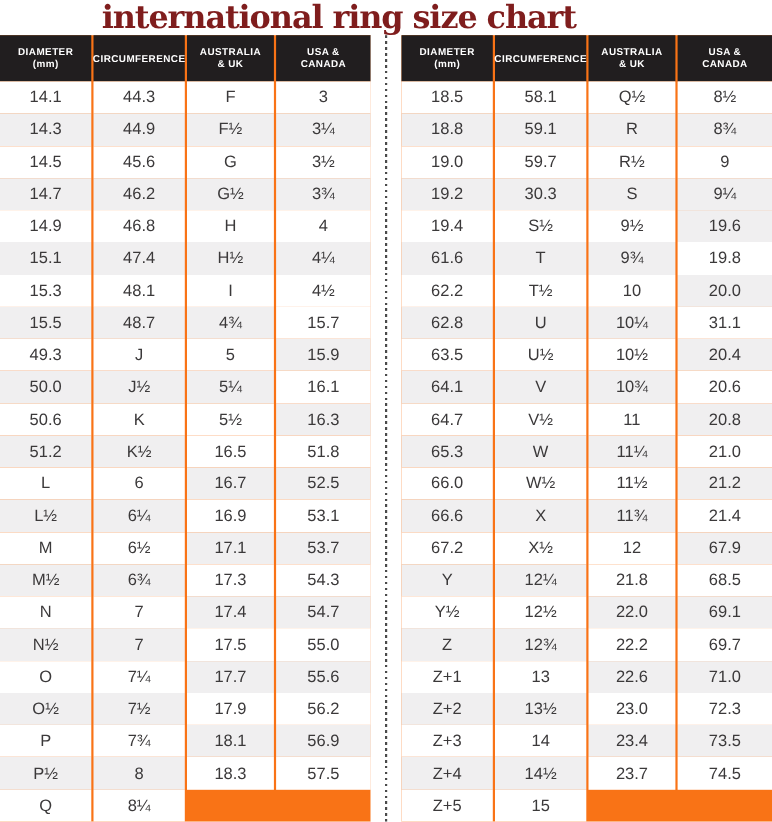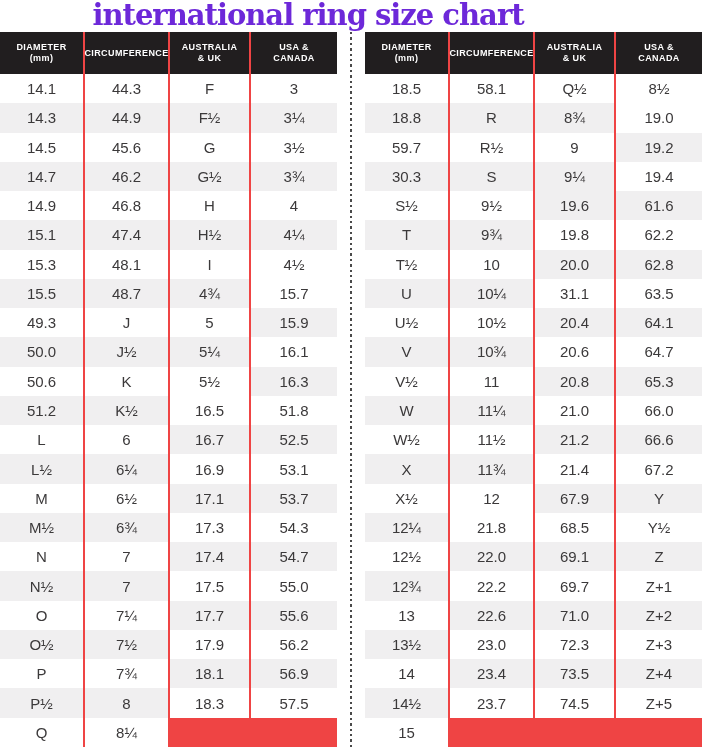--- a/index.html
+++ b/index.html
@@ -10,36 +10,36 @@
 
   .title {
     height: 32px;
     text-align: center;
     padding-right: 86px;
     font-family: "DejaVu Serif", serif;
     font-weight: 800;
     font-size: 29px;
     line-height: 31px;
     letter-spacing: -1px;
-    color: #6d28d9;
+    color: #7f1d1d;
     white-space: nowrap;
   }
 
   .tables {
     display: flex;
     width: 702px;
     height: 715px;
   }
 
   .table {
     display: grid;
     grid-template-columns: 83px 83px 79px 86px;
     grid-template-rows: 42px repeat(23, 1fr);
     column-gap: 2px;
-    background: #ef4444; 
+    background: #f97316; 
     width: 337px;
     height: 715px;
   }
 
   .th {
     background: #211e1f;
     color: #ffffff;
     display: flex;
     flex-direction: column;
     align-items: center;
@@ -208,20 +208,21 @@
         </div>
         <div class="th">
           <div>USA &amp;</div>
           <div>CANADA</div>
         </div>
         <div class="td">18.5</div>
         <div class="td">58.1</div>
         <div class="td">Q½</div>
         <div class="td">8½</div>
         <div class="td alt">18.8</div>
+        <div class="td alt">59.1</div>
         <div class="td alt">R</div>
         <div class="td alt">8¾</div>
         <div class="td">19.0</div>
         <div class="td">59.7</div>
         <div class="td">R½</div>
         <div class="td">9</div>
         <div class="td alt">19.2</div>
         <div class="td alt">30.3</div>
         <div class="td alt">S</div>
         <div class="td alt">9¼</div>

